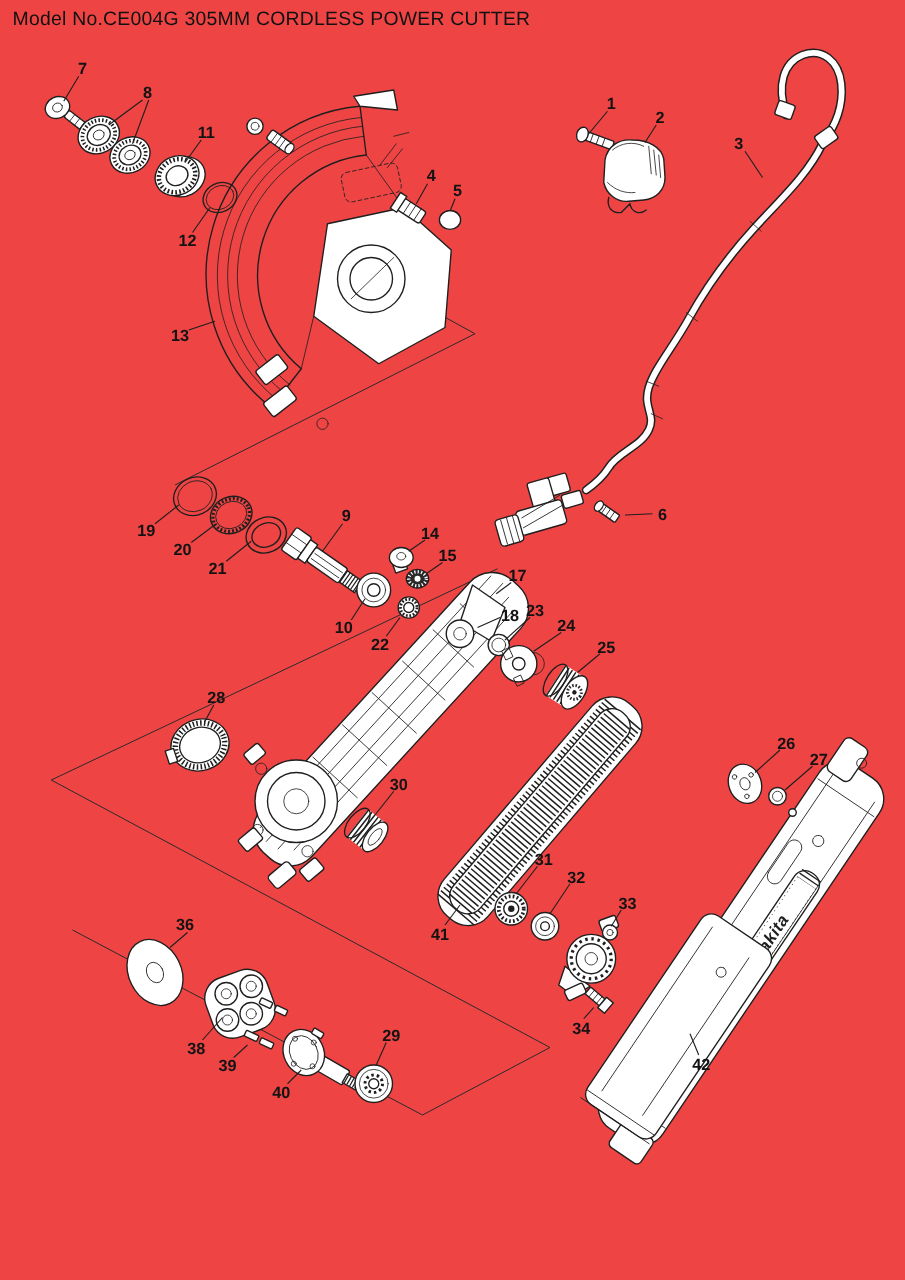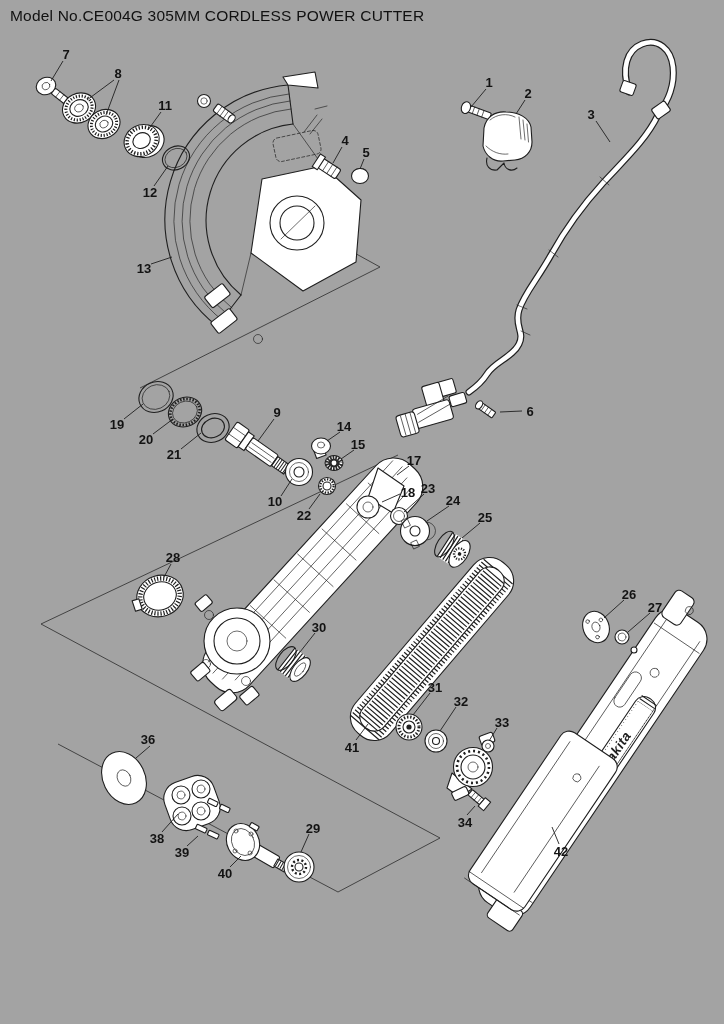--- a/index.html
+++ b/index.html
@@ -1,16 +1,16 @@
 <!DOCTYPE html>
 <html><head>
 <meta charset="utf-8">
 <style>
   html,body{margin:0;padding:0;background:#fff;}
-  .stage{position:relative;width:724px;height:1024px;background:#a3a3a3;overflow:hidden;
+  .stage{position:relative;width:724px;height:1024px;background:#ef4444;overflow:hidden;
          font-family:"Liberation Sans",sans-serif;}
   .title{position:absolute;left:10px;top:7px;font-size:15.5px;font-weight:400;
          color:#111;letter-spacing:.2px;white-space:nowrap;}
   svg{position:absolute;left:0;top:0;}
   .ln{fill:none;stroke:#1f1f1f;stroke-width:1.1;stroke-linecap:round;stroke-linejoin:round;}
   .fw{fill:#ffffff;stroke:#1f1f1f;stroke-width:1.1;stroke-linejoin:round;stroke-linecap:round;}
   .thin{stroke-width:.65;}
   .plane{fill:none;stroke:#2b2b2b;stroke-width:.8;stroke-linejoin:round;}
   .leader{stroke:#1f1f1f;stroke-width:.9;}
   .plabel{font:700 13px "Liberation Sans",sans-serif;fill:#131313;text-anchor:middle;}

